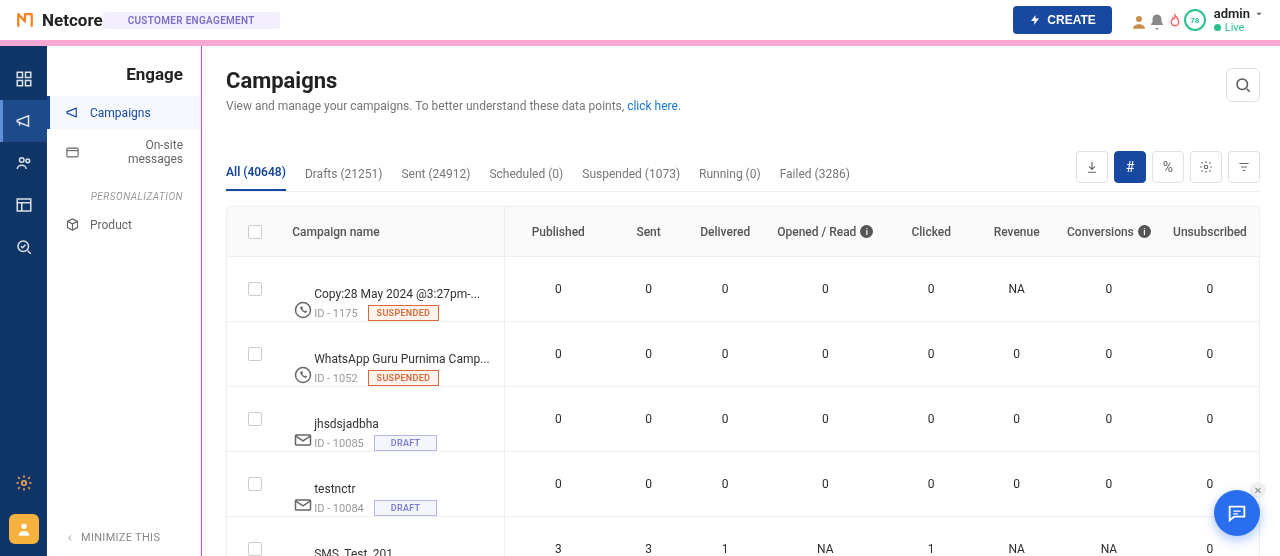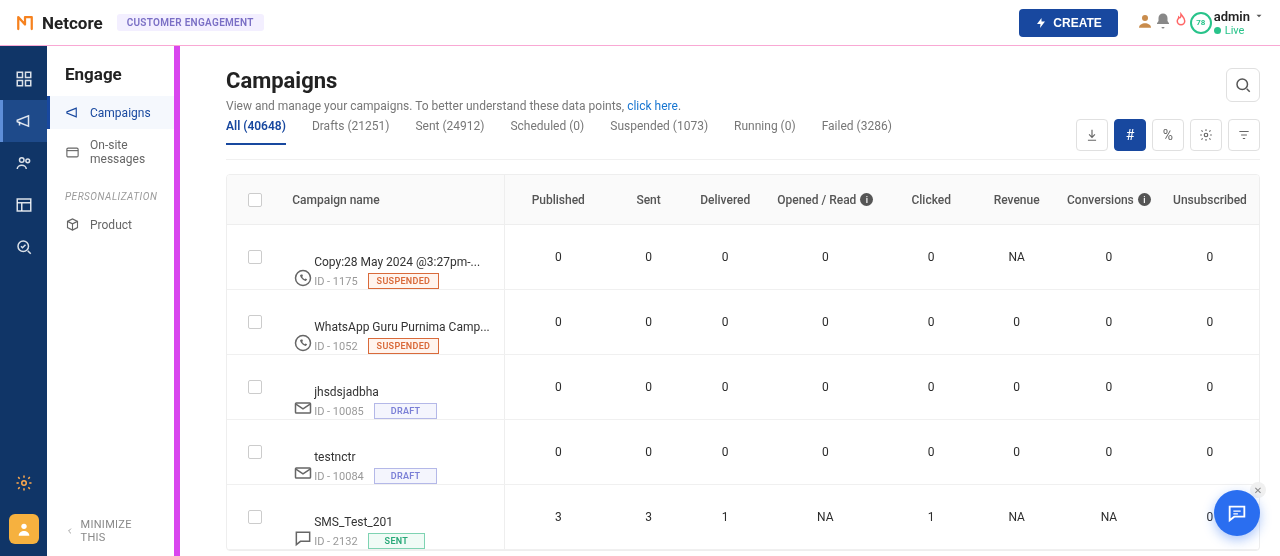--- a/index.html
+++ b/index.html
@@ -13,59 +13,59 @@
       overflow: hidden;
       position: relative;
     }
 
     
     .header {
       height: 46px;
       display: flex;
       align-items: center;
       padding: 0 16px;
-      border-bottom: 1px solid #f9a8d4;
+      border-bottom: 6px solid #f9a8d4;
       background: #fff;
     }
     .logo-wrap { display: flex; align-items: center; gap: 8px; }
     .logo-mark { width: 18px; height: 18px; }
     .logo-text { font-size: 17px; font-weight: 700; color: #222; }
     .badge-ce {
-      margin-left: 14px;
+      margin-left: 0;
       background: #f3efff;
       color: #7a6fc5;
       font-size: 10px;
       font-weight: 600;
-      padding: 3px 10px;
+      padding: 3px 25px;
       border-radius: 3px;
       letter-spacing: 0.3px;
     }
     .header-spacer { flex: 1; }
     .create-btn {
       background: #18489f;
       color: #fff;
       border: none;
       padding: 7px 16px;
       border-radius: 4px;
       font-weight: 700;
       font-size: 12px;
       display: flex;
       align-items: center;
       gap: 6px;
       cursor: pointer;
     }
-    .header-icons { display: flex; align-items: flex-start; margin-left: 18px; }
+    .header-icons { display: flex; align-items: flex-end; margin-left: 18px; }
     .hicon { width: 18px; height: 18px; display: inline-flex; align-items: center; justify-content: center; color: #888; }
     .score-ring {
       width: 22px; height: 22px; border-radius: 50%;
       border: 2px solid #28c38a;
       display: flex; align-items: center; justify-content: center;
       font-size: 8px; font-weight: 700; color: #28c38a;
     }
-    .user-block { margin-left: 2px; display: flex; flex-direction: column; align-items: flex-start; }
+    .user-block { margin-left: 8px; display: flex; flex-direction: column; align-items: flex-start; }
     .user-name { font-size: 13px; font-weight: 600; color: #222; display: flex; align-items: center; gap: 4px; }
     .live-dot { width: 7px; height: 7px; background: #28c38a; border-radius: 50%; display: inline-block; margin-right: 4px; }
     .live-text { font-size: 11px; color: #28c38a; display: flex; align-items: center; }
 
     
     .left-rail {
       position: absolute;
       top: 46px; left: 0; bottom: 0;
       width: 47px;
       background: #103567;
@@ -85,25 +85,26 @@
     .rail-bottom-1 { color: #ffa94d; margin-bottom: 10px; }
     .rail-bottom-2 {
       width: 30px; height: 30px; background: #f6b13f; border-radius: 6px;
       display: flex; align-items: center; justify-content: center; margin-bottom: 12px;
     }
 
     
     .sidebar {
       position: absolute;
       top: 46px; left: 47px; bottom: 0;
-      width: 133px;
-      border-right: 6px solid #d946ef;
+      width: 155px;
+      border-right: 1px solid #d946ef;
       background: #fff;
       display: flex;
       flex-direction: column;
+      text-align: right;
     }
     .sidebar-title { font-size: 17px; font-weight: 700; padding: 18px 18px 12px; color: #222; }
     .side-list { display: flex; flex-direction: column; }
     .side-item {
       display: flex; align-items: center; gap: 10px;
       padding: 9px 18px;
       font-size: 12px;
       color: #666;
       cursor: pointer;
     }
@@ -135,24 +136,24 @@
     .page-desc { font-size: 12px; color: #777; margin-top: 6px; }
     .page-desc .link { color: #1876d1; cursor: pointer; }
     .search-btn {
       margin-left: auto;
       width: 34px; height: 34px; border: 1px solid #e0e0e0; border-radius: 6px;
       display: flex; align-items: center; justify-content: center;
       cursor: pointer; color: #555;
     }
 
     .tabs-row {
-      display: flex; align-items: flex-start;
-      margin-top: 6px;
+      display: flex; align-items: flex-end;
+      margin-top: 38px;
       border-bottom: 1px solid #f0f0f0;
-      gap: 26px;
+      gap: 19px;
     }
     .tab {
       font-size: 12px; color: #777; padding-bottom: 10px;
       cursor: pointer; white-space: nowrap;
     }
     .tab.active { color: #18489f; font-weight: 600; border-bottom: 2px solid #18489f; }
     .tabs-spacer { flex: 1; }
     .tool-btn {
       width: 32px; height: 32px; border: 1px solid #e0e0e0; border-radius: 4px;
       display: flex; align-items: center; justify-content: center;

